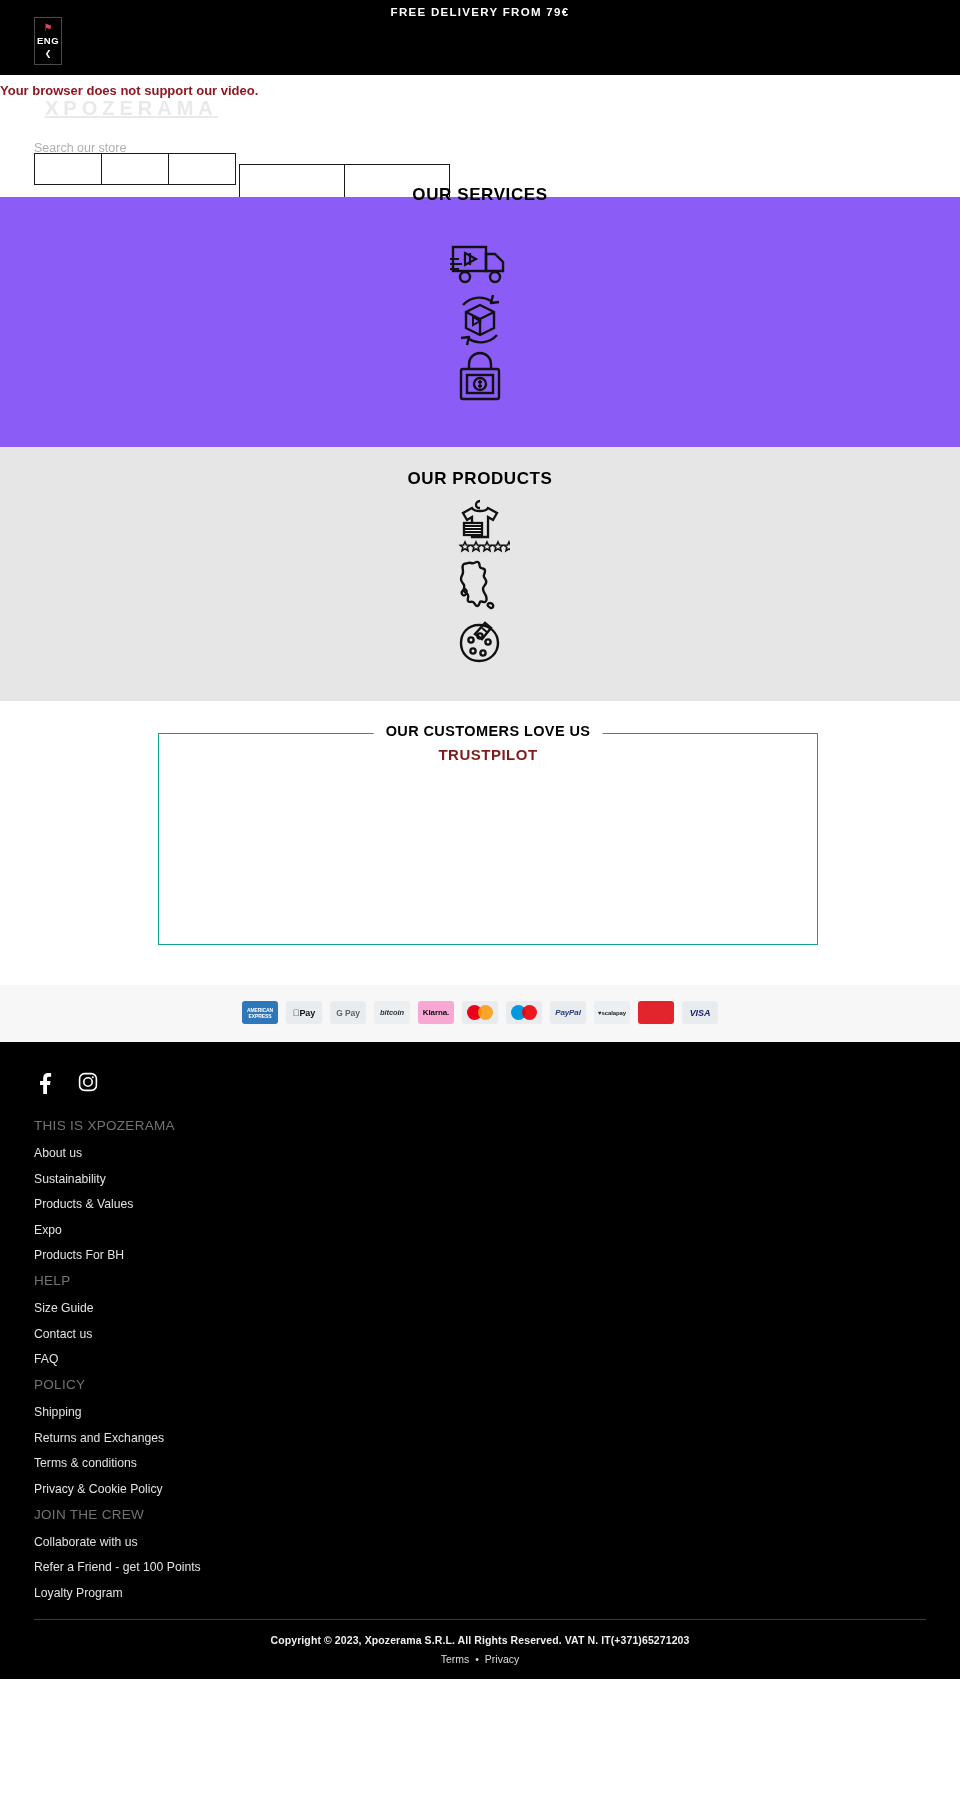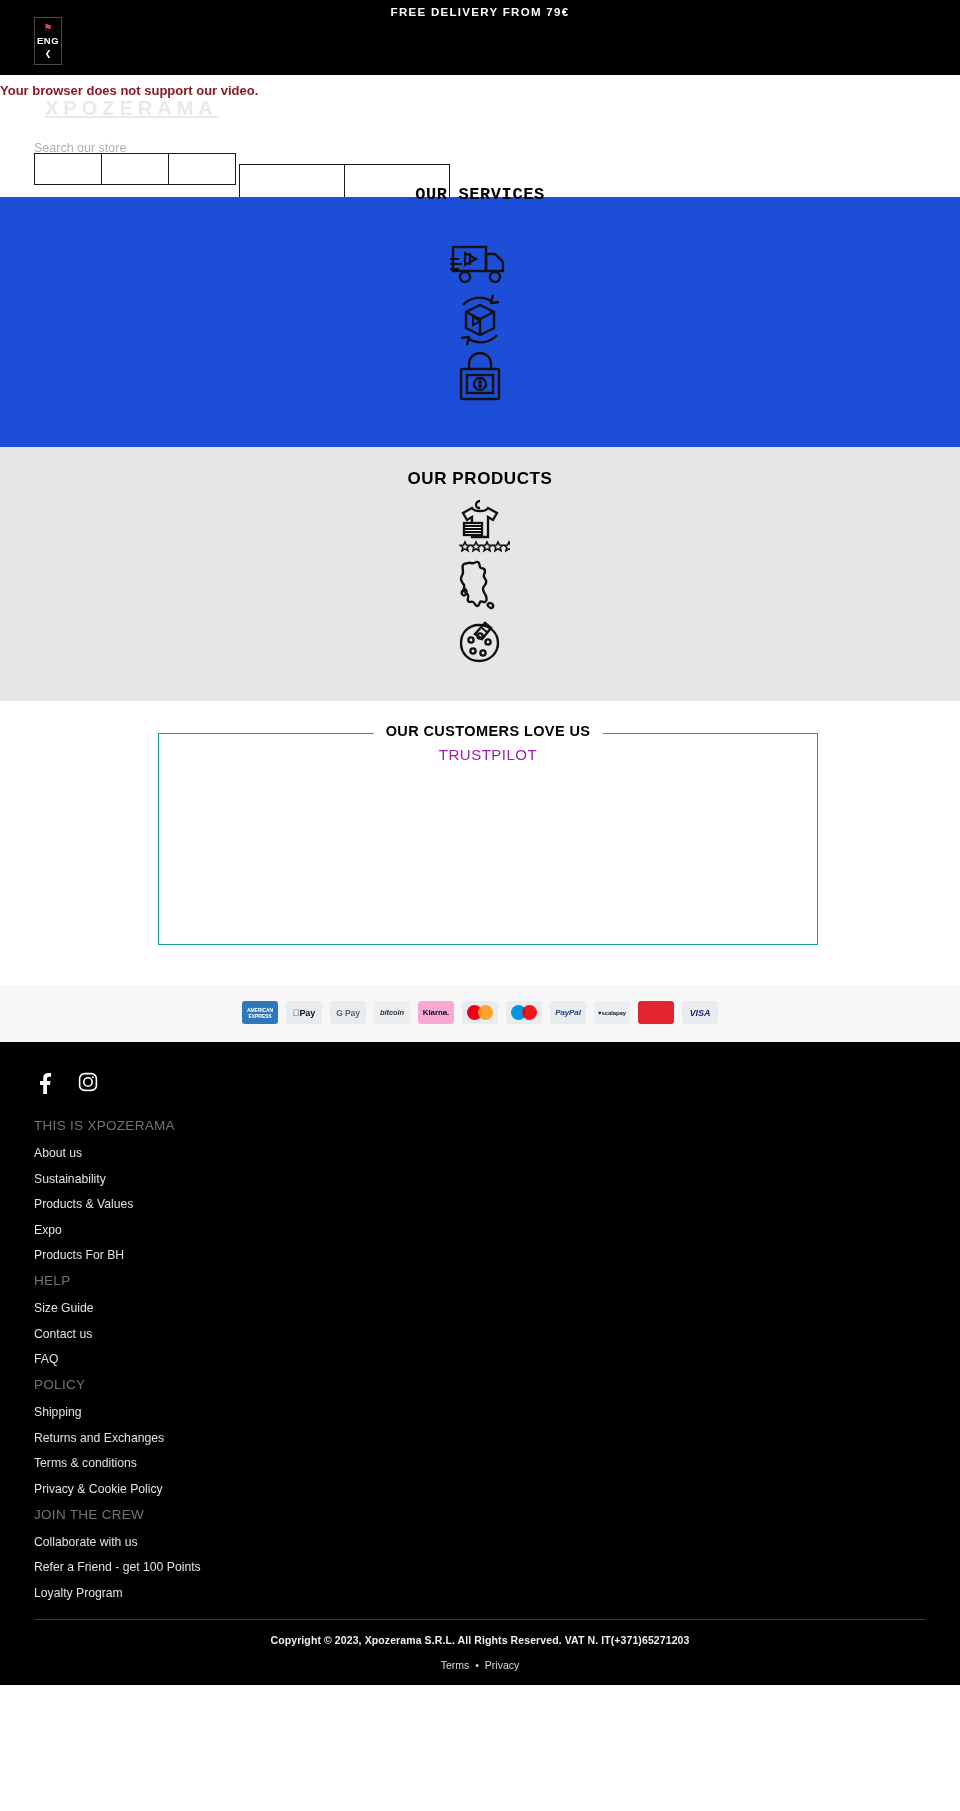--- a/index.html
+++ b/index.html
@@ -135,25 +135,24 @@
     font-size: 10px;
     font-weight: 700;
     letter-spacing: 1px;
     color: #e4e4e4;
   }
   .nav-ghost.a { left: 249px; }
   .nav-ghost.b { left: 355px; }
 
   
   .services {
-    background: #1d4ed8;
+    background: #8b5cf6;
     padding: 0 0 36px 0;
     position: relative;
     height: 250px;
-    font-family: Liberation Mono, monospace;
   }
   .section-title {
     text-align: center;
     font-size: 17px;
     font-weight: 800;
     letter-spacing: .6px;
     color: #000;
   }
   .services .section-title {
     position: absolute;
@@ -200,22 +199,22 @@
     letter-spacing: .4px;
     white-space: nowrap;
     color: #000;
   }
   .tp-brand {
     position: absolute;
     top: 12px;
     left: 0; right: 0;
     text-align: center;
     font-size: 15px;
-    font-weight: 400;
-    color: #a21caf;
+    font-weight: 700;
+    color: #7f1d1d;
     letter-spacing: .5px;
   }
 
   
   .payments {
     background: #f7f7f7;
     padding: 16px 0 18px 0;
     display: flex;
     justify-content: center;
     gap: 8px;
@@ -283,21 +282,21 @@
   }
   .copyright {
     text-align: center;
     font-size: 10.5px;
     font-weight: 700;
     color: #f0f0f0;
     letter-spacing: .1px;
   }
   .legal-row {
     text-align: center;
-    margin-top: 13px;
+    margin-top: 7px;
     font-size: 10.5px;
     color: #dcdcdc;
   }
   .legal-row a { color: #dcdcdc; text-decoration: none; }
   .legal-sep { margin: 0 3px; }
 </style>
 </head>
 <body>
 
 <div class="topbar">

